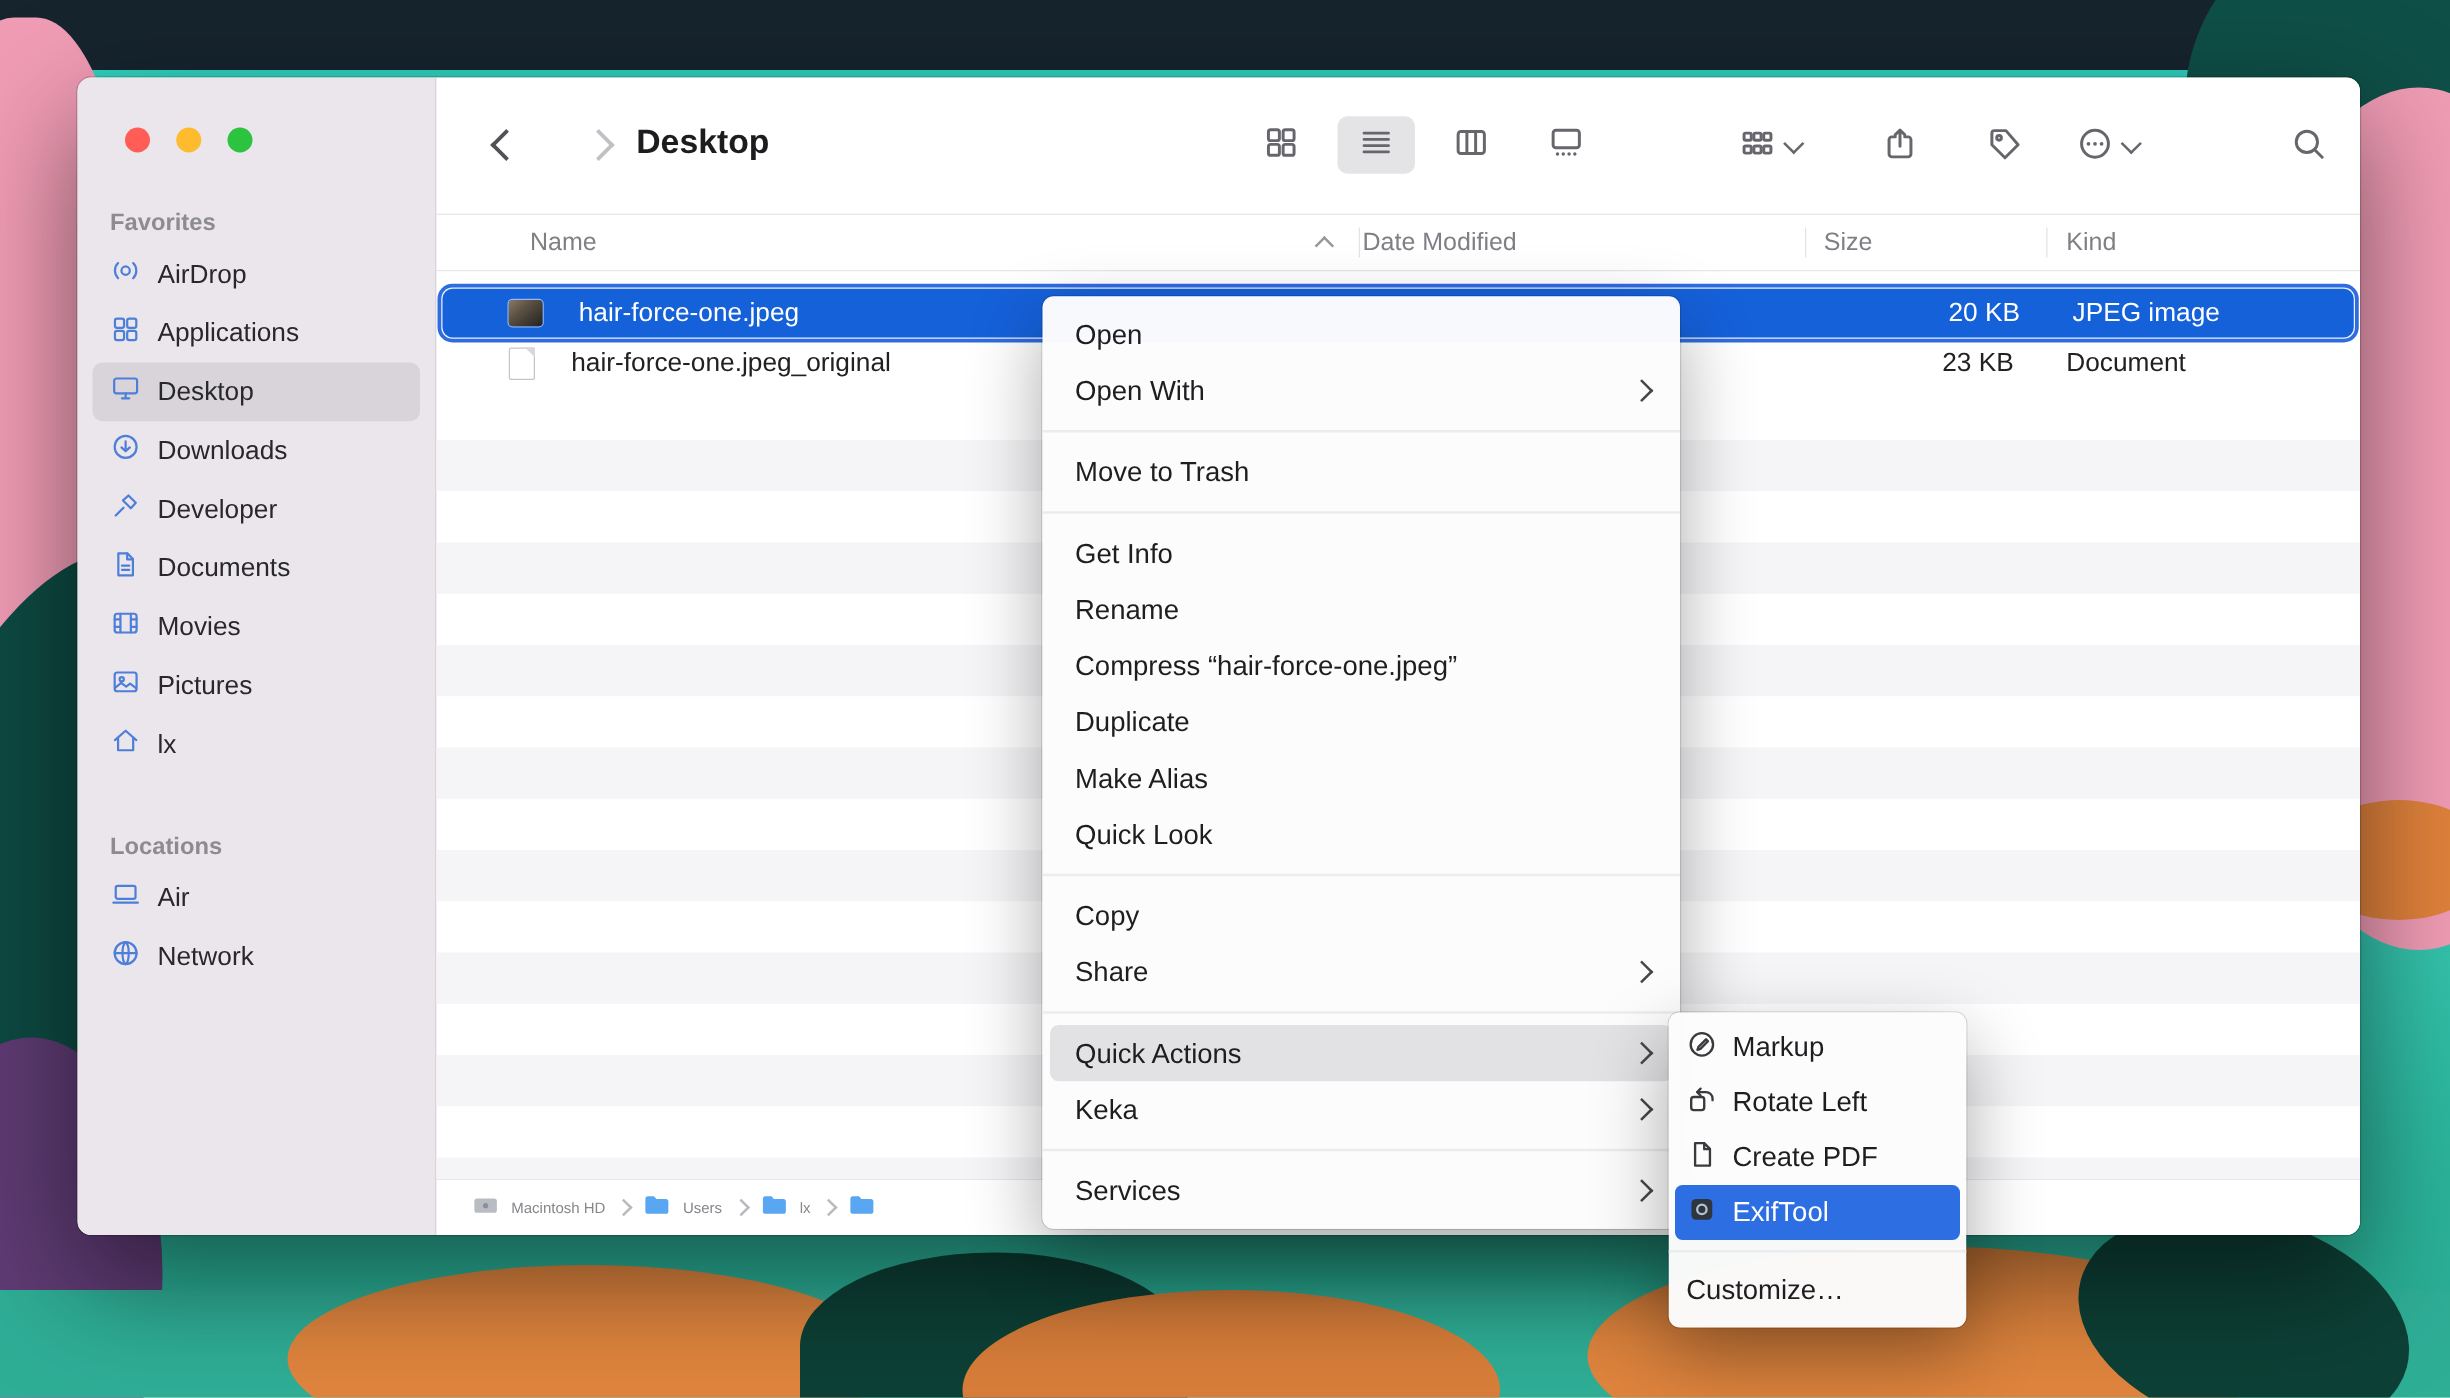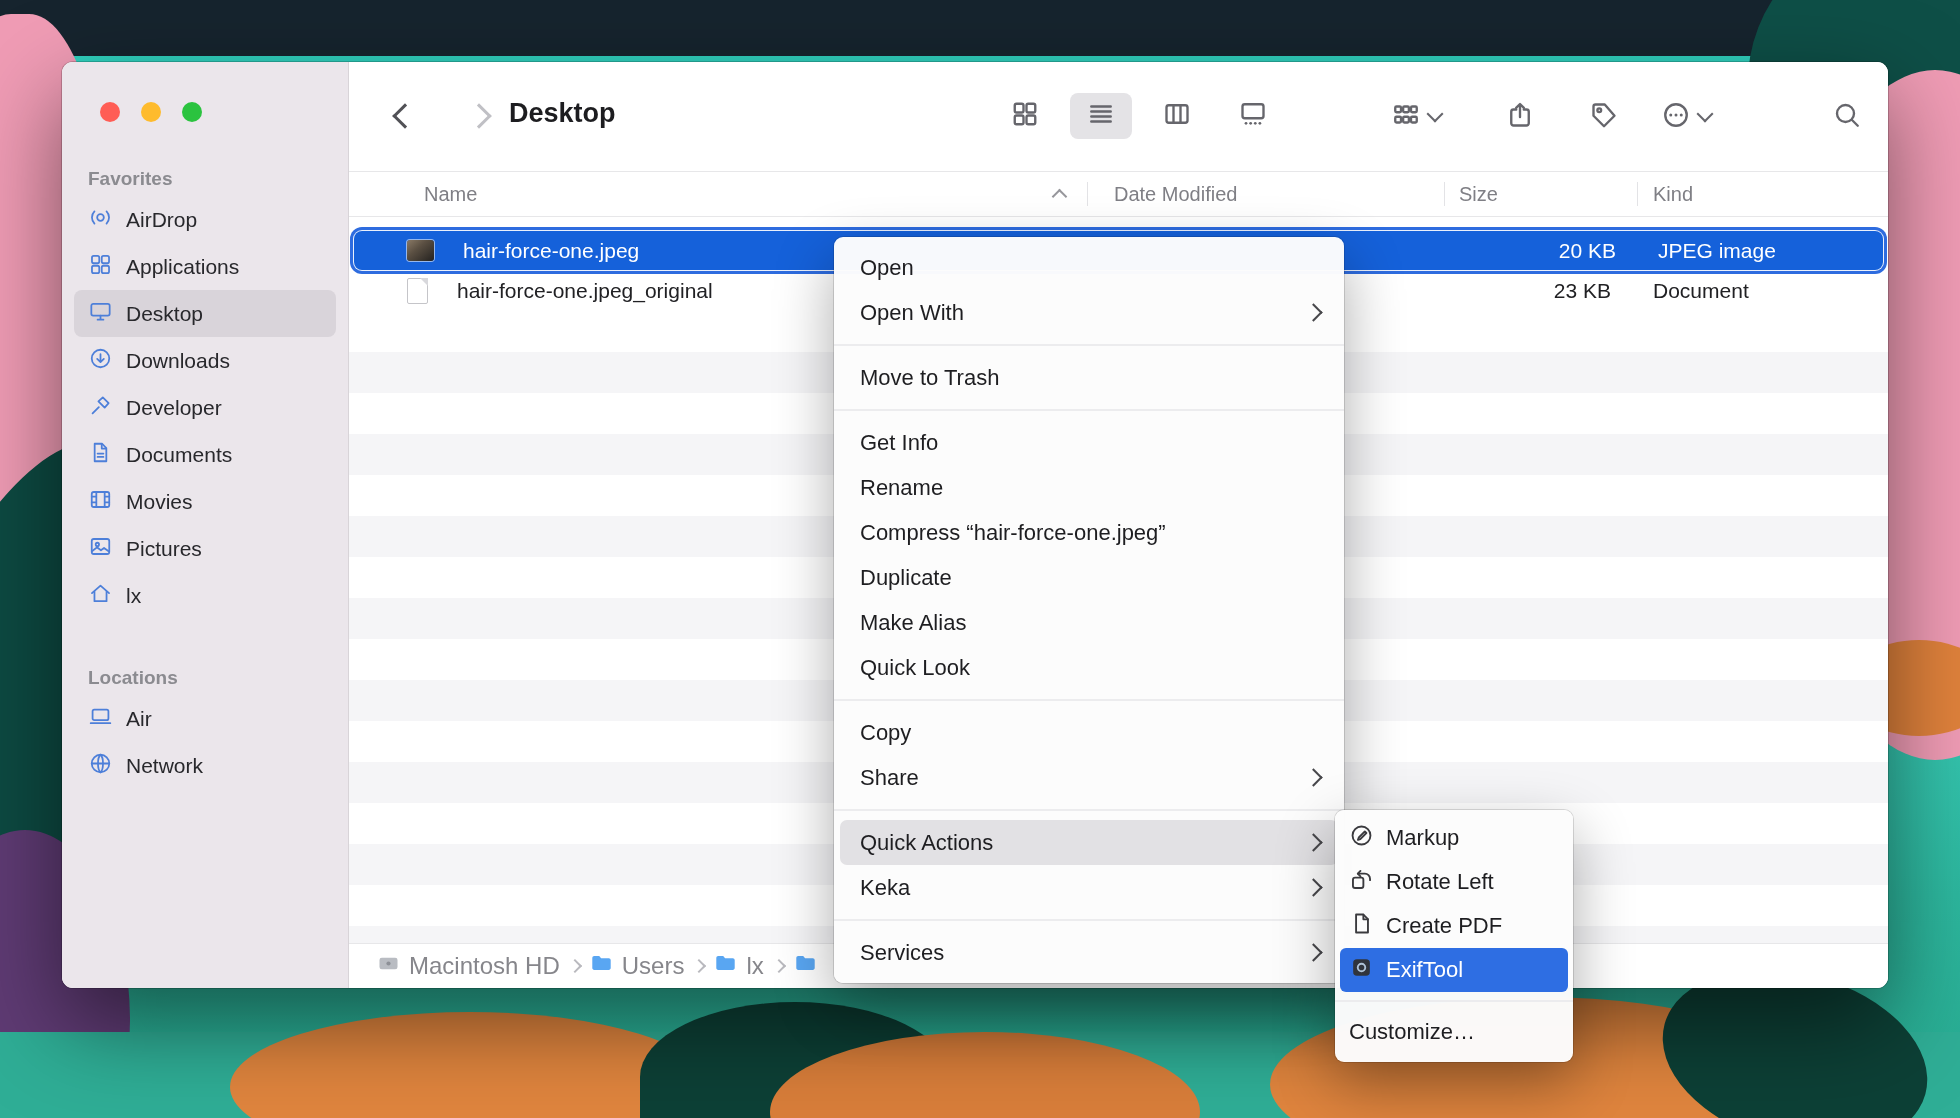--- a/index.html
+++ b/index.html
@@ -57,21 +57,21 @@
   .tb-small-chev{width:10px;height:10px;border-top:2.4px solid #66666c;border-right:2.4px solid #66666c;
     transform:rotate(135deg);margin-left:8px;margin-top:-6px;}
 
   
   .list-header{height:44px;flex:none;border-top:1px solid #e7e7e9;border-bottom:1px solid #e7e7e9;
     display:grid;grid-template-columns:738px 357px 193px 1fr;align-items:center;
     font-size:20px;color:#7f7f85;position:relative;}
   .lh-name{padding-left:75px;display:flex;align-items:center;}
   .sort-caret{width:9px;height:9px;border-top:2.2px solid #97979c;border-right:2.2px solid #97979c;
     transform:rotate(-45deg);margin-left:auto;margin-right:22px;margin-top:4px;}
-  .lh-date{padding-left:15px;margin-left:12px;} .lh-size{padding-left:15px;} .lh-kind{padding-left:16px;}
+  .lh-date{padding-left:3px;} .lh-size{padding-left:15px;} .lh-kind{padding-left:16px;}
   .col-div{position:absolute;top:10px;bottom:10px;width:1px;background:#e3e3e6;}
 
   
   .list-body{flex:1;position:relative;padding-top:14px;overflow:hidden;}
   .frow{height:41px;display:grid;grid-template-columns:738px 357px 193px 1fr;align-items:center;
     font-size:21px;color:#212124;}
   .frow .c-name{display:flex;align-items:center;gap:29px;padding-left:58px;min-width:0;white-space:nowrap;}
   .frow .c-size{text-align:right;padding-right:26px;}
   .frow .c-kind{padding-left:16px;}
   .frow.selected{background:#1561da;color:#fff;border-radius:8px;margin:0 5px;height:39px;
@@ -82,21 +82,21 @@
   .thumb{width:27px;height:21px;border-radius:3px;flex:none;
     background:linear-gradient(140deg,#8a7a66 0%,#5a4f42 40%,#23211f 100%);
     box-shadow:0 0 0 1px rgba(255,255,255,.55);}
   .doc-icon{width:21px;height:26px;background:#fff;border:1px solid #c5c5c9;border-radius:2px;
     position:relative;flex:none;box-sizing:border-box;}
   .doc-icon::after{content:'';position:absolute;top:-1px;right:-1px;
     border-left:8px solid transparent;border-top:8px solid #d8d8dc;}
 
   
   .pathbar{height:44px;flex:none;border-top:1px solid #e7e7e9;display:flex;align-items:center;
-    padding-left:28px;font-size:24px;color:#86868b;gap:10px;}
+    padding-left:28px;font-size:12px;color:#86868b;gap:10px;}
   .pb-item{display:flex;align-items:center;gap:9px;}
   .pb-item svg{width:23px;height:23px;flex:none;}
   .pb-chev{width:8px;height:8px;border-top:2px solid #b9b9be;border-right:2px solid #b9b9be;
     transform:rotate(45deg);flex:none;}
 
   
   .context-menu{position:absolute;left:834px;top:237px;width:510px;box-sizing:border-box;padding:8px 0;
     background:rgba(252,252,252,.98);border-radius:9px;z-index:30;
     box-shadow:0 0 0 1px rgba(0,0,0,.13),0 22px 60px rgba(0,0,0,.33);}
   .menu-item{height:45px;display:flex;align-items:center;padding:0 24px 0 26px;

